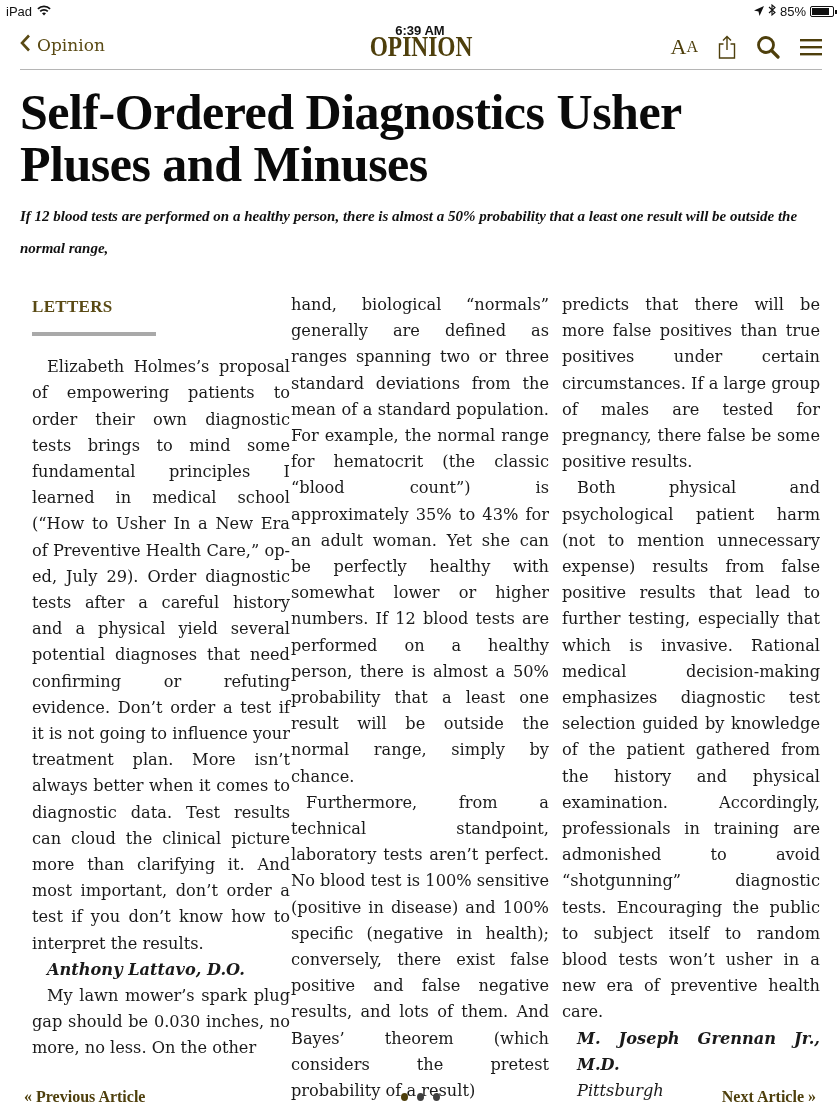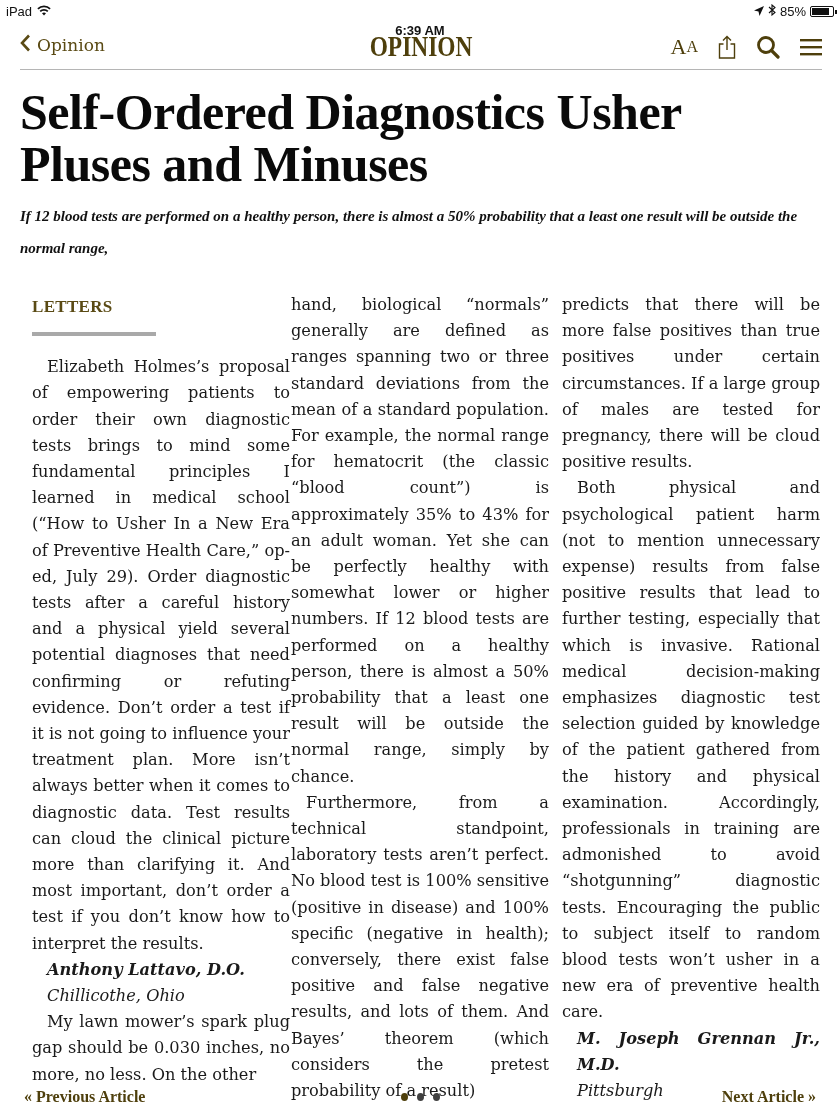--- a/index.html
+++ b/index.html
@@ -131,31 +131,30 @@
 
 <h1 class="headline">Self-Ordered Diagnostics Usher Pluses and Minuses</h1>
 <p class="deck">If 12 blood tests are performed on a healthy person, there is almost a 50% probability that a least one result will be outside the normal range,</p>
 
 <div class="columns">
   <div class="col col1">
     <div class="section-label">LETTERS</div>
     <div class="section-rule"></div>
     <p>Elizabeth Holmes’s proposal of empowering patients to order their own diagnostic tests brings to mind some fundamental principles I learned in medical school (“How to Usher In a New Era of Preventive Health Care,” op-ed, July 29). Order diagnostic tests after a careful history and a physical yield several potential diagnoses that need confirming or refuting evidence. Don’t order a test if it is not going to influence your treatment plan. More isn’t always better when it comes to diagnostic data. Test results can cloud the clinical picture more than clarifying it. And most important, don’t order a test if you don’t know how to interpret the results.</p>
     <div class="sig-name">Anthony Lattavo, D.O.</div>
-    <div class="sig-place">Chillicothe, Ohio</div>
     <p>My lawn mower’s spark plug gap should be 0.030 inches, no more, no less. On the other</p>
   </div>
 
   <div class="col col2">
     <p class="noindent">hand, biological “normals” generally are defined as ranges spanning two or three standard deviations from the mean of a standard population. For example, the normal range for hematocrit (the classic “blood count”) is approximately 35% to 43% for an adult woman. Yet she can be perfectly healthy with somewhat lower or higher numbers. If 12 blood tests are performed on a healthy person, there is almost a 50% probability that a least one result will be outside the normal range, simply by chance.</p>
     <p>Furthermore, from a technical standpoint, laboratory tests aren’t perfect. No blood test is 100% sensitive (positive in disease) and 100% specific (negative in health); conversely, there exist false positive and false negative results, and lots of them. And Bayes’ theorem (which considers the pretest probability of a result)</p>
   </div>
 
   <div class="col col3">
-    <p class="noindent">predicts that there will be more false positives than true positives under certain circumstances. If a large group of males are tested for pregnancy, there will be cloud positive results.</p>
+    <p class="noindent">predicts that there will be more false positives than true positives under certain circumstances. If a large group of males are tested for pregnancy, there false be some positive results.</p>
     <p>Both physical and psychological patient harm (not to mention unnecessary expense) results from false positive results that lead to further testing, especially that which is invasive. Rational medical decision-making emphasizes diagnostic test selection guided by knowledge of the patient gathered from the history and physical examination. Accordingly, professionals in training are admonished to avoid “shotgunning” diagnostic tests. Encouraging the public to subject itself to random blood tests won’t usher in a new era of preventive health care.</p>
     <div class="sig-name wide">M. Joseph Grennan Jr., M.D.</div>
     <div class="sig-place">Pittsburgh</div>
   </div>
 </div>
 
 <div class="footer">
   <span class="prev-link">« Previous Article</span>
   <div class="page-dots">
     <span class="dot active"></span>

